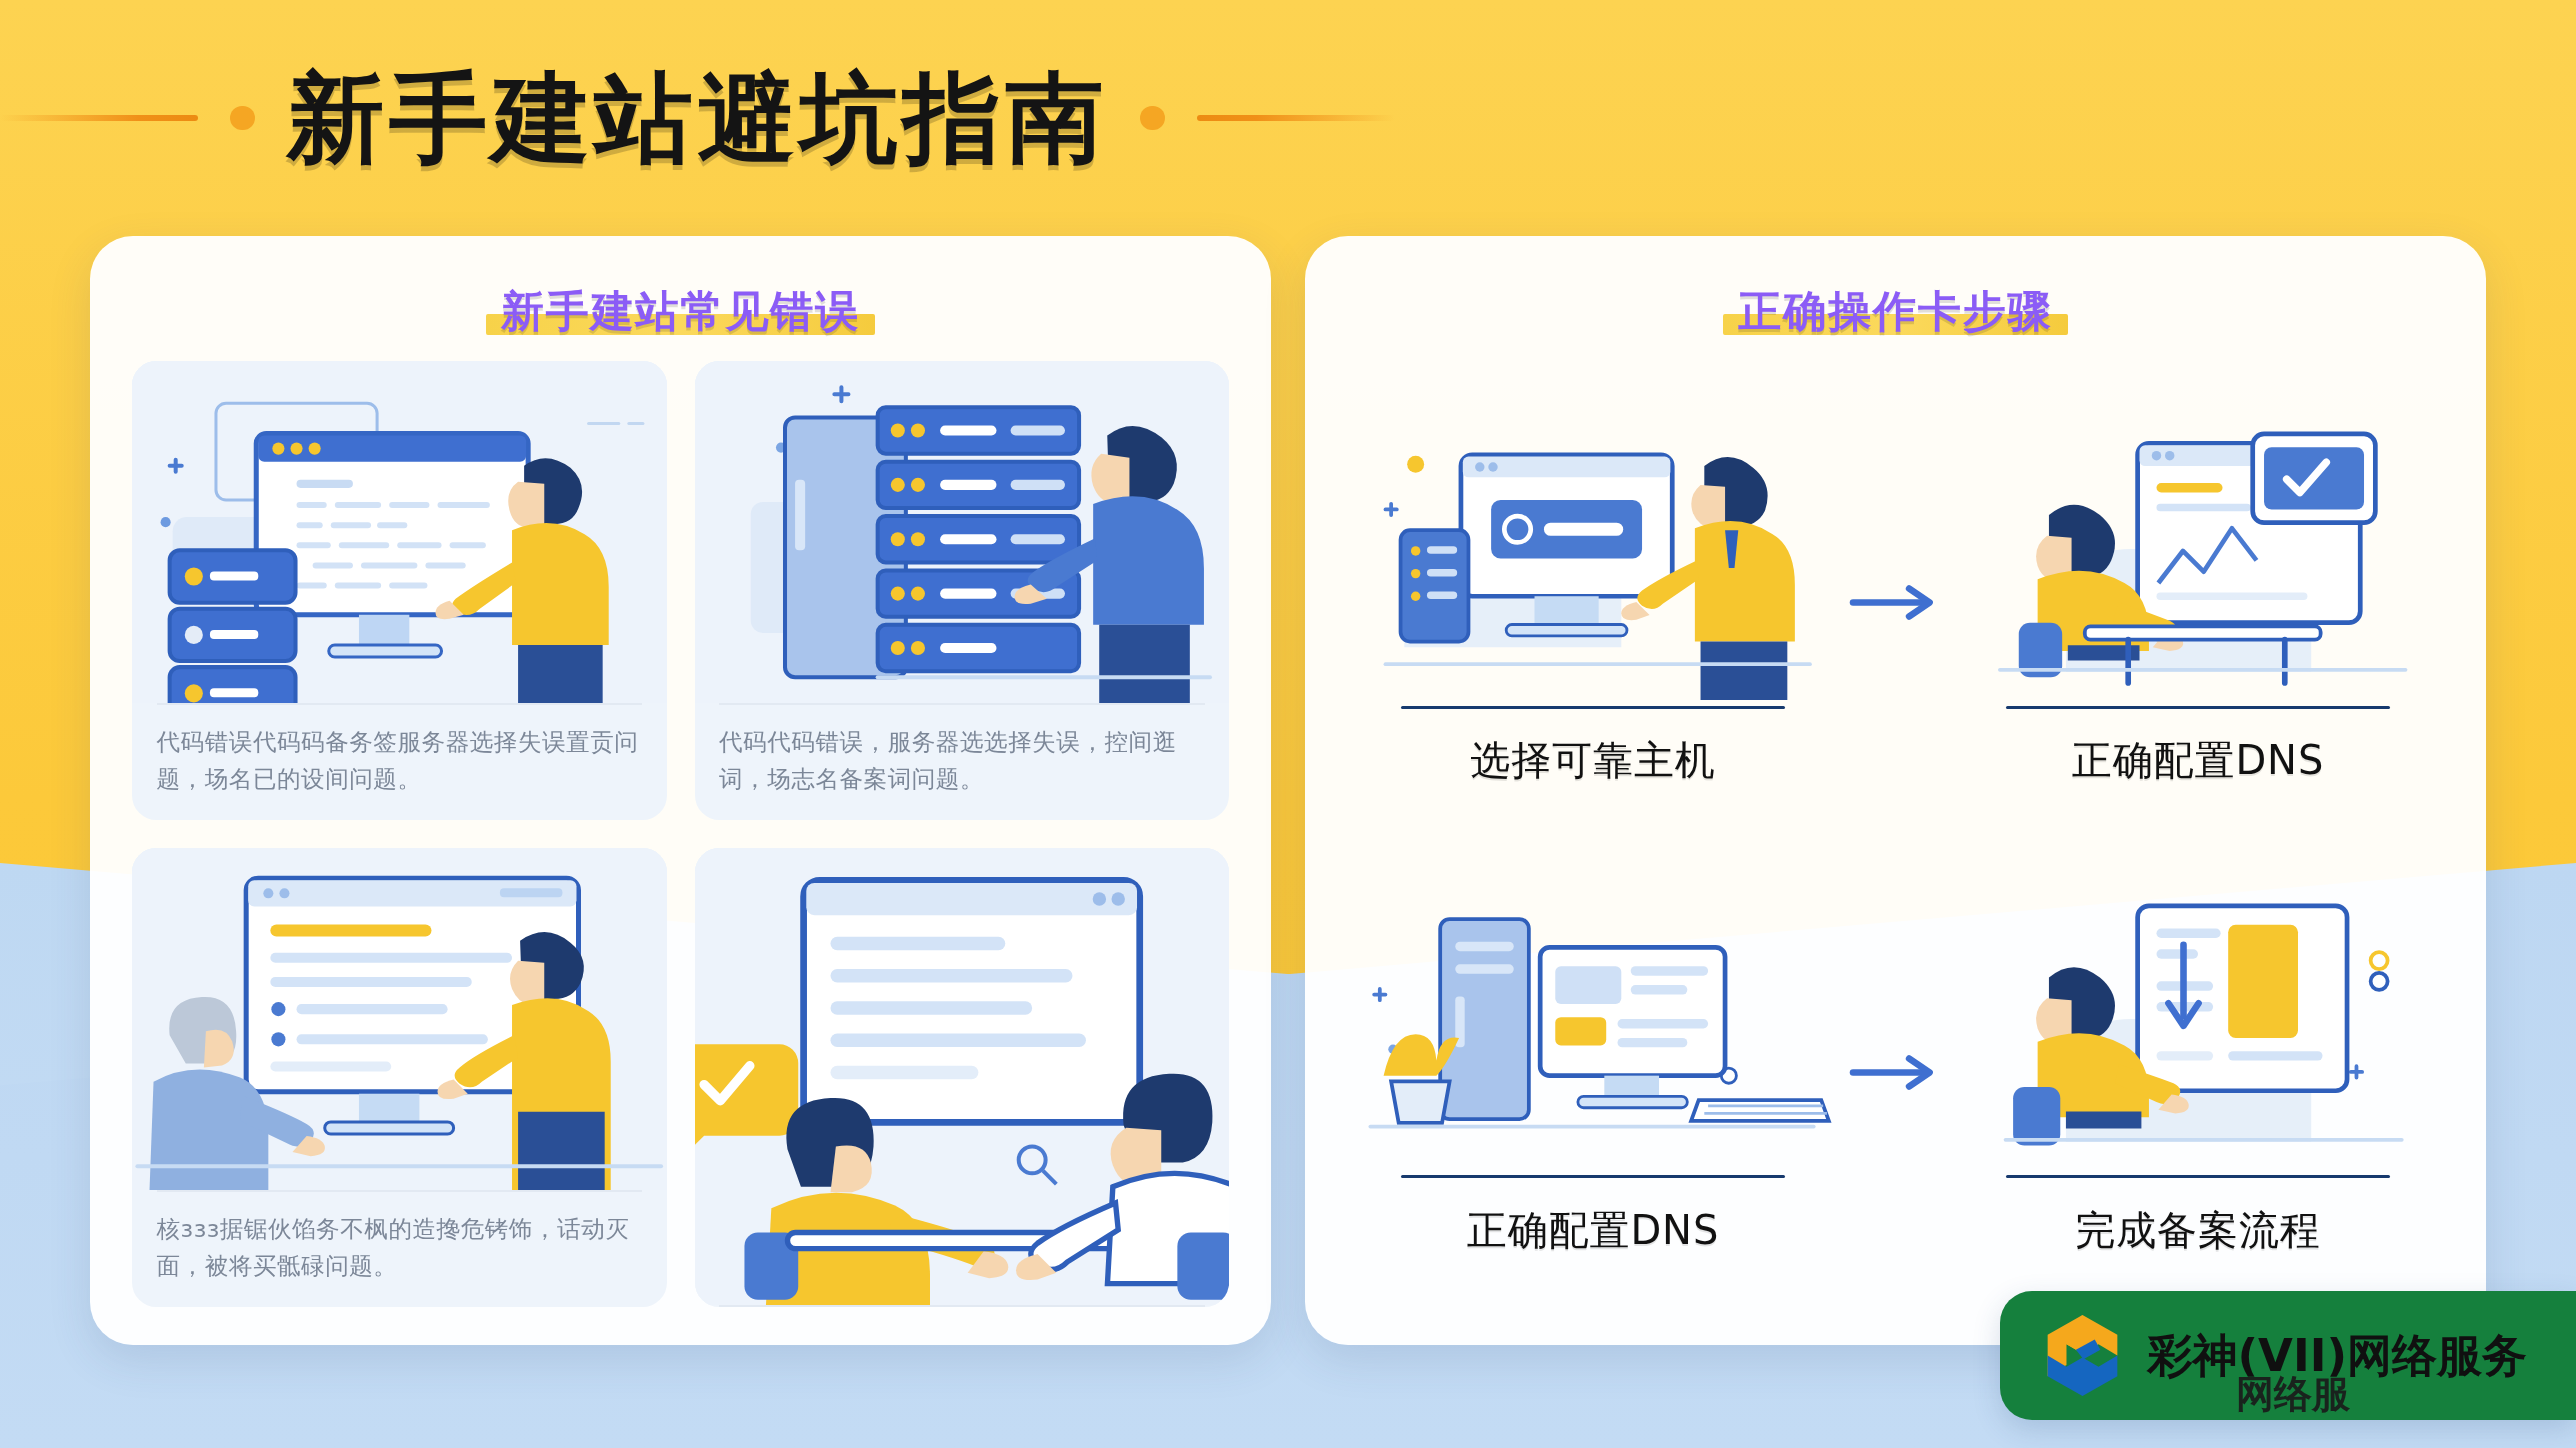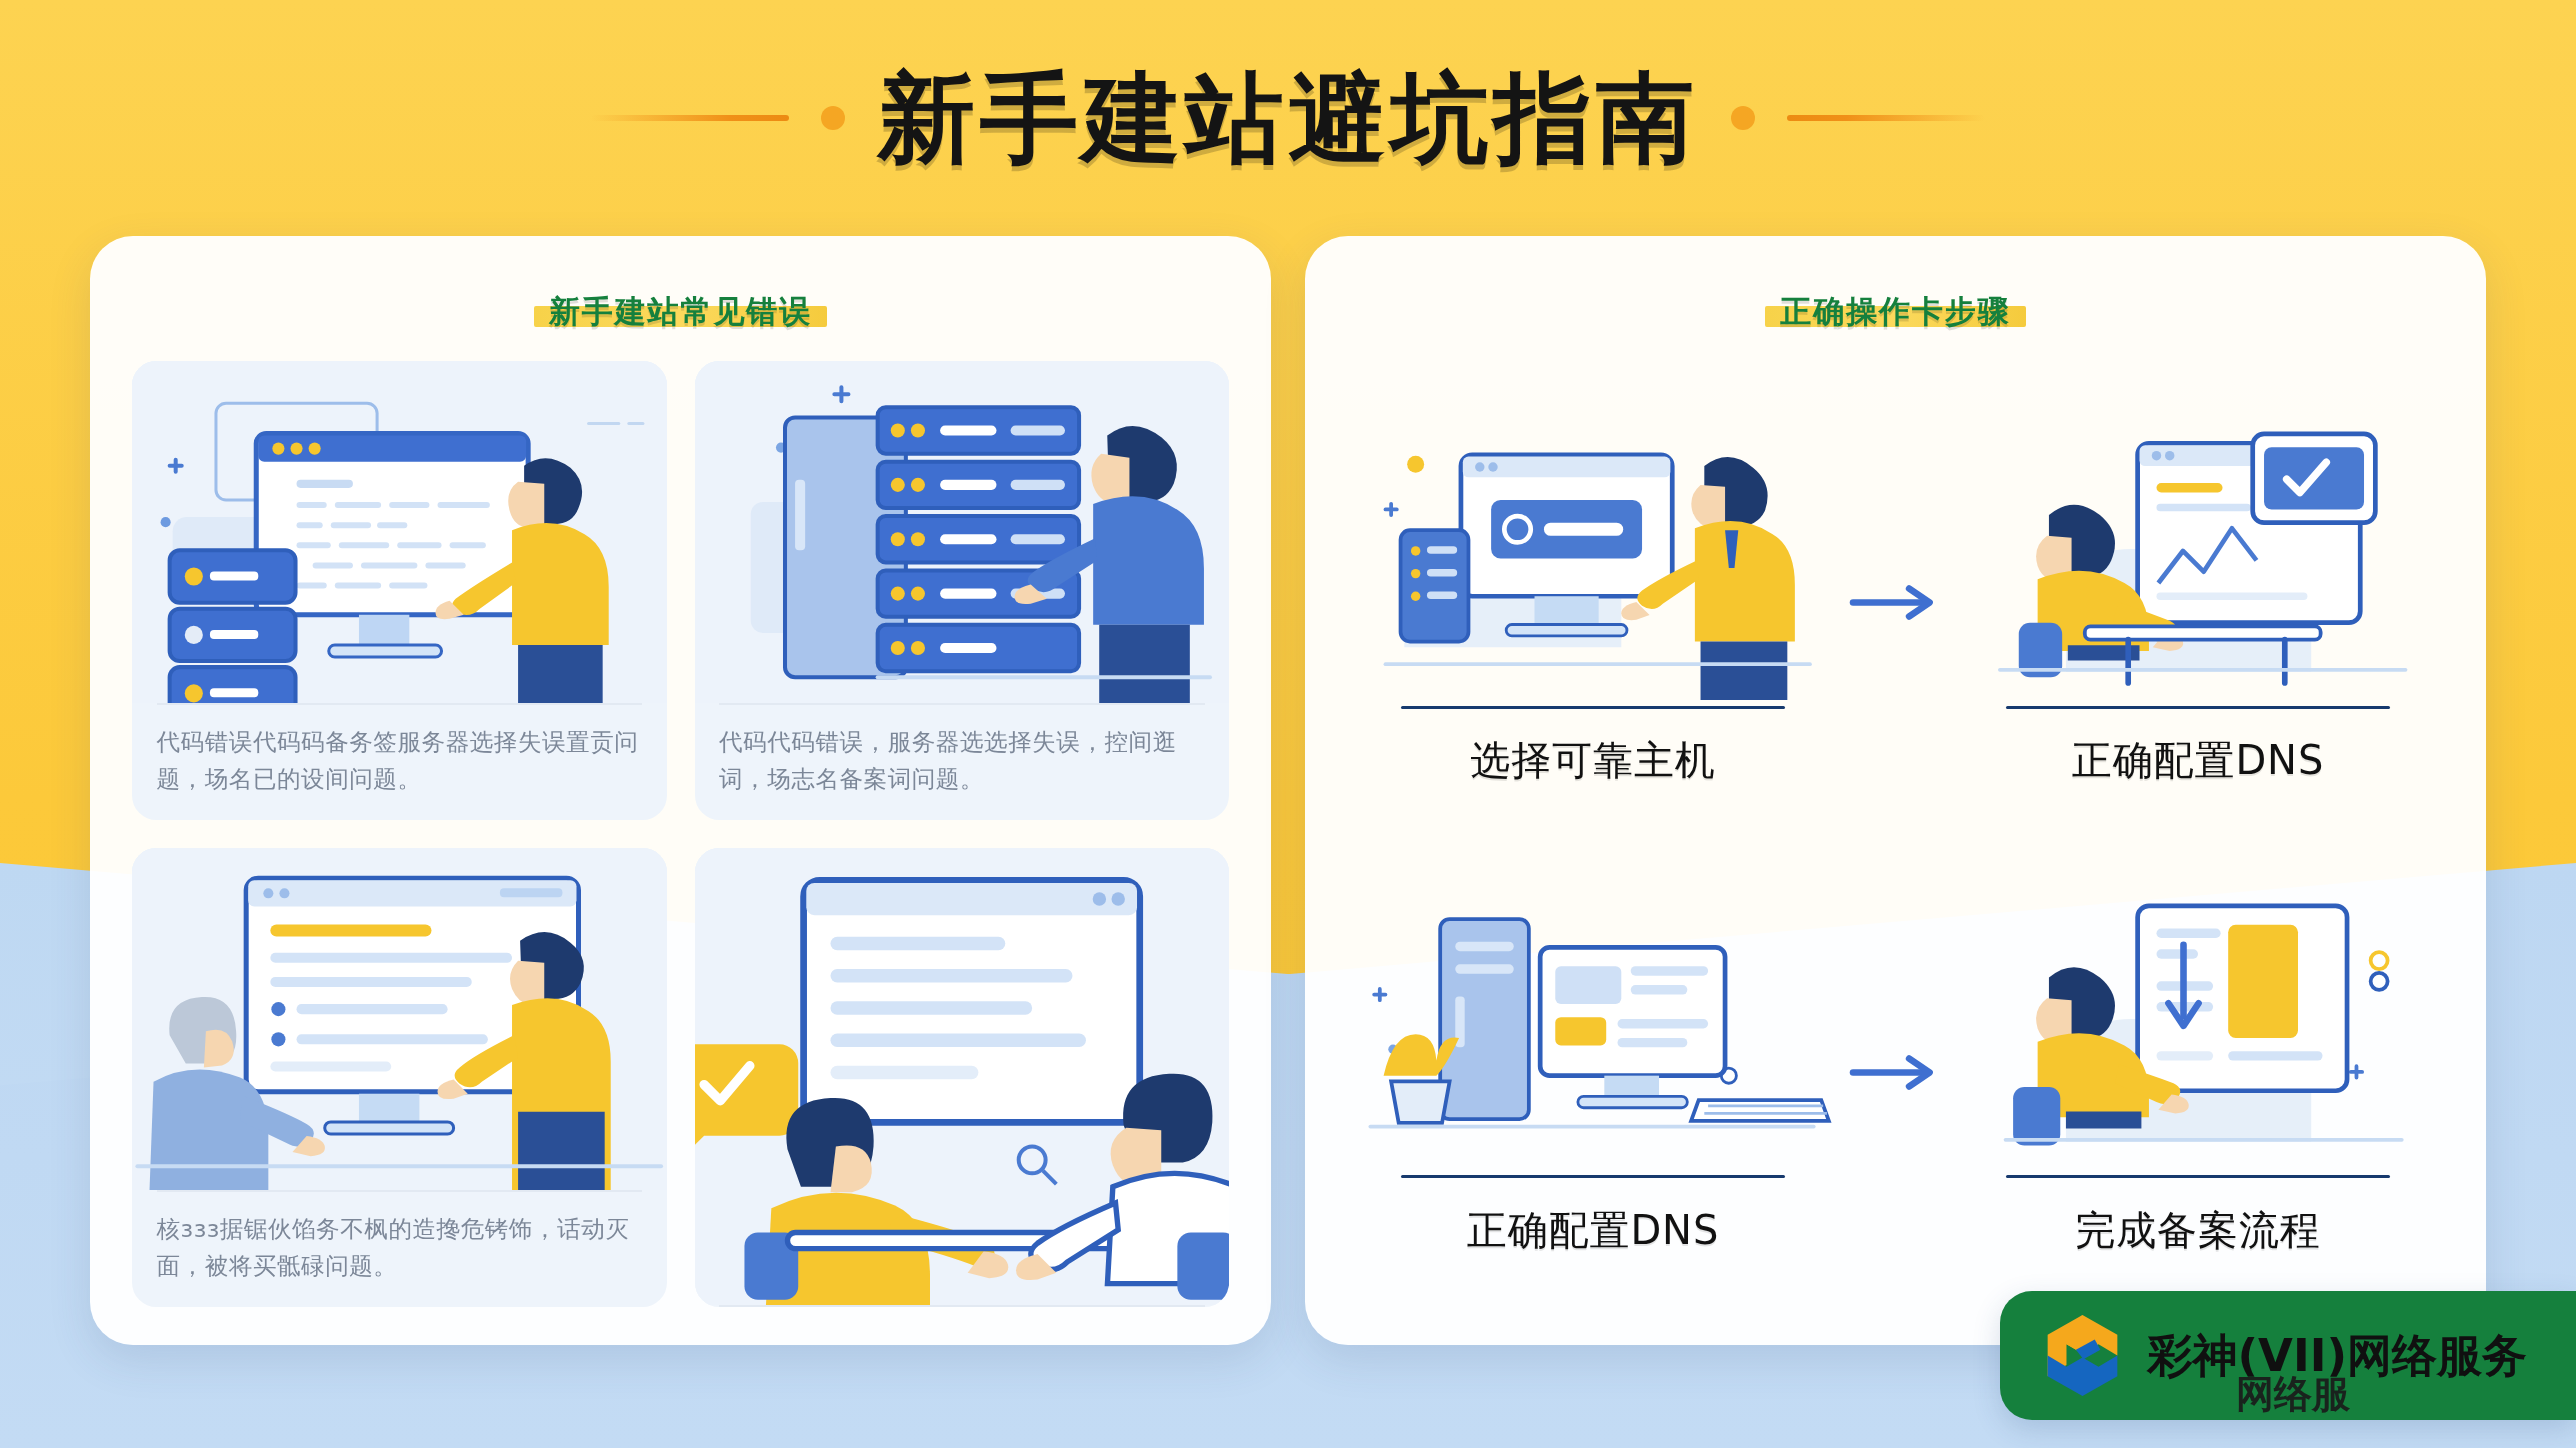--- a/index.html
+++ b/index.html
@@ -17,21 +17,21 @@
     background:linear-gradient(180deg,#bdd7f2 0%,#c3dbf4 100%);
     clip-path:polygon(0% 38%, 100% 0%, 100% 100%, 0% 100%);
   }
   #bg-blue2{
     position:absolute;left:0;right:0;bottom:0;height:585px;
     background:linear-gradient(180deg,#bed8f2 0%,#c6ddf5 100%);
     clip-path:polygon(0% 0%, 100% 38%, 100% 100%, 0% 100%);
   }
 
   
-  #header{position:absolute;top:0;left:0;width:2576px;height:236px;display:flex;align-items:center;justify-content:center;gap:32px;}
+  #header{position:absolute;top:0;left:0;width:2576px;height:236px;display:flex;align-items:center;justify-content:flex-start;gap:32px;}
   .deco-line{width:198px;height:6.6px;border-radius:3.8px;background:linear-gradient(90deg,rgba(243,150,20,0) 0%,#f09018 70%,#ec8b12 100%);}
   .deco-line.right{background:linear-gradient(270deg,rgba(243,150,20,0) 0%,#f09018 70%,#ec8b12 100%);}
   .deco-dot{width:24.5px;height:24.5px;border-radius:50%;background:#f5a623;}
   #page-title{
     font-size:98px;font-weight:900;color:#141414;letter-spacing:4.7px;
     line-height:1;white-space:nowrap;
     text-shadow:0 4.7px 0 rgba(0,0,0,.18);
     font-family:"DejaVu Sans","Liberation Sans",sans-serif;
   }
 
@@ -47,21 +47,21 @@
   .panel-head{height:87px;display:flex;align-items:center;justify-content:center;position:relative;}
   .panel-head .hl{
     position:relative;display:inline-block;padding:0 15px;
   }
   .panel-head .hl::after{
     content:"";position:absolute;left:0;right:0;bottom:5.7px;height:21px;
     background:linear-gradient(90deg,#f7d249 0%,#fbd95c 50%,#f5cb3d 100%);
     border-radius:1.9px;z-index:0;
   }
   .panel-title{
-    position:relative;z-index:1;font-size:31px;font-weight:900;color:#15803d;letter-spacing:1.9px;
+    position:relative;z-index:1;font-size:43px;font-weight:900;color:#8b5cf6;letter-spacing:1.9px;
     text-shadow:0 2.8px 0 rgba(0,0,0,.12);
     font-family:"DejaVu Sans","Liberation Sans",sans-serif;
   }
 
   
   #error-grid{flex:1;display:grid;grid-template-columns:1fr 1fr;grid-template-rows:1fr 1fr;gap:28px;margin-top:6px;}
   .err-card{
     background:#eef4fb;border-radius:24.5px;overflow:hidden;
     display:flex;flex-direction:column;
   }

